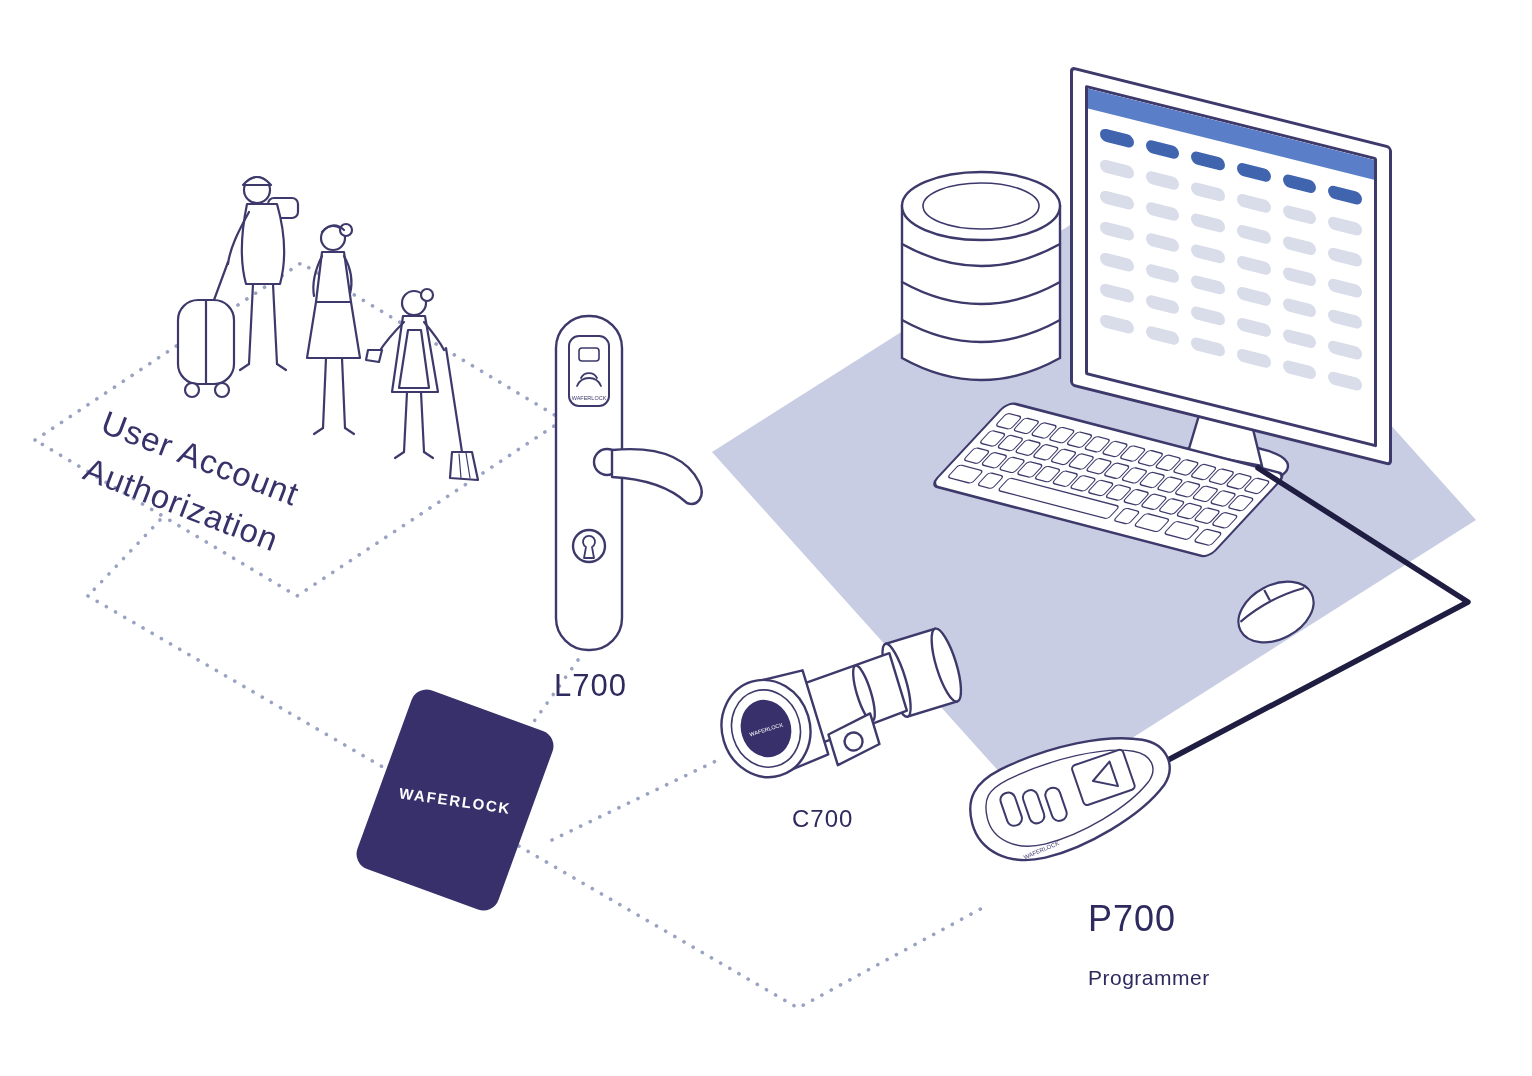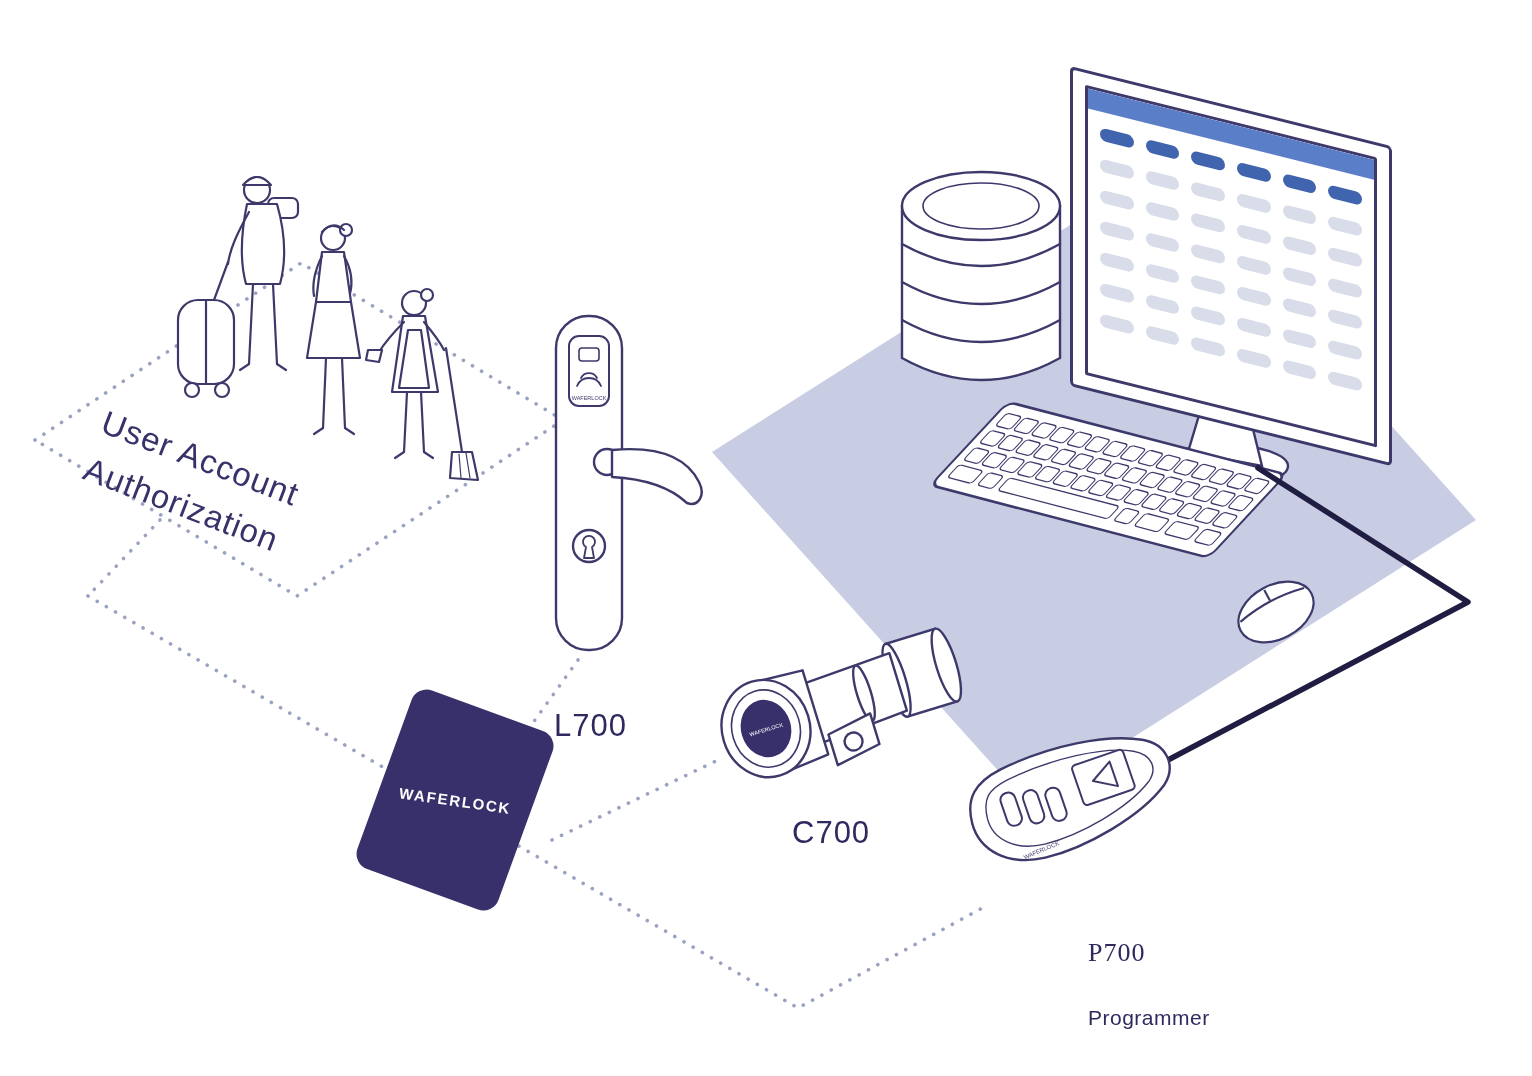--- a/index.html
+++ b/index.html
@@ -3,24 +3,24 @@
 <meta charset="utf-8">
 <style>
   html,body{margin:0;padding:0;}
   body{
     width:1532px;height:1076px;position:relative;overflow:hidden;
     background:#ffffff;
     font-family:"Liberation Sans", sans-serif;
   }
   #scene{position:absolute;left:0;top:0;z-index:1;}
 
-  .label{position:absolute;color:#2e2a5e;z-index:6;white-space:nowrap;margin-top:40px;}
+  .label{position:absolute;color:#2e2a5e;z-index:6;white-space:nowrap;}
   .label-l700{left:554px;top:668px;font-size:31px;letter-spacing:1px;}
-  .label-c700{left:792px;top:775px;font-size:31px;letter-spacing:1px;}
-  .label-p700{left:1088px;top:898px;font-size:26px;letter-spacing:1px;font-family:Liberation Serif, serif;}
+  .label-c700{left:792px;top:805px;font-size:24px;letter-spacing:1px;}
+  .label-p700{left:1088px;top:898px;font-size:36px;letter-spacing:1px;}
   .label-prog{left:1088px;top:966px;font-size:21px;letter-spacing:0.5px;}
 
   .zone-label{
     position:absolute;left:112px;top:398px;z-index:6;
     font-size:33px;line-height:1.5;color:#37336a;letter-spacing:1px;
     transform:rotate(21deg);transform-origin:left top;white-space:nowrap;
   }
 
   
   .monitor{

